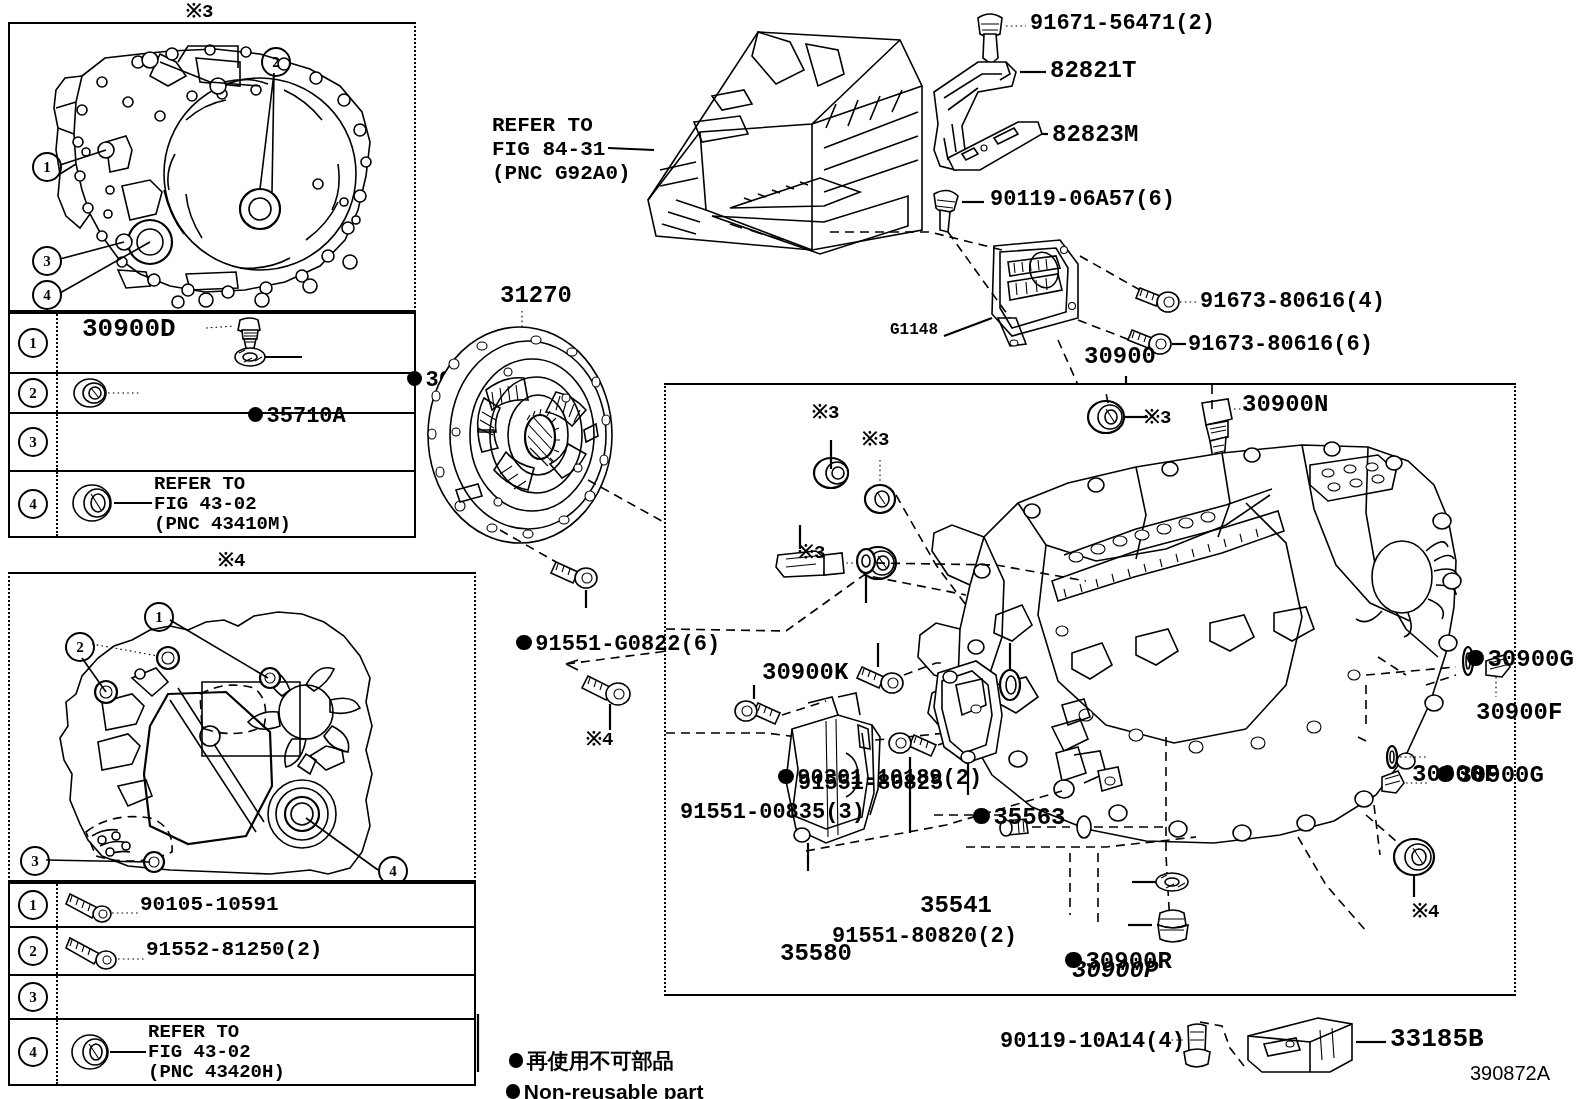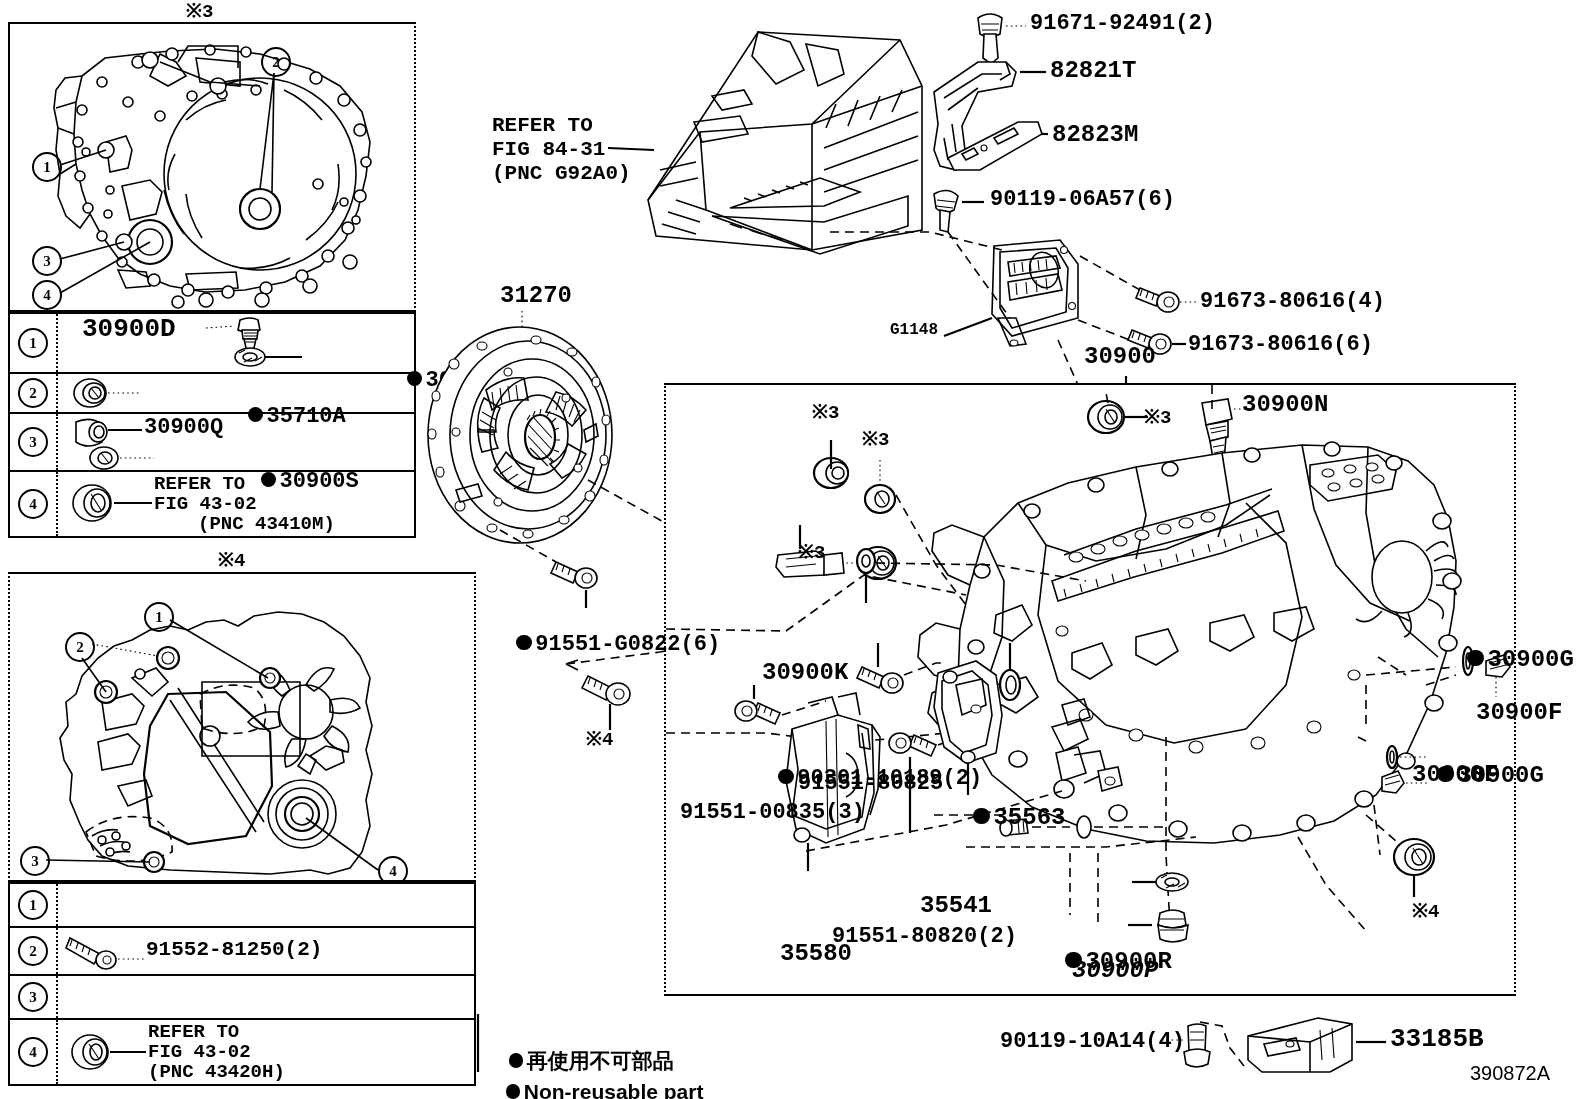--- a/index.html
+++ b/index.html
@@ -200,59 +200,39 @@
       <div class="lbl lbl-mono" style="left:84px;top:6px;font-size:22px;">
         <span class="dot"></span><span>35710A</span>
       </div>
     </div>
   </div>
 
   <div class="trow" style="height:58px;">
     <div class="tnum">
       <div class="circ">3</div>
     </div>
-    <div class="tbody">
-      <svg width="358" height="56">
-        <g>
-          <path class="ln s1 fillw" d="M18 8 q14 -6 26 2 l0 18 q-14 8 -26 0 Z"></path>
-          <ellipse class="ln s1 fillw" cx="40" cy="18" rx="9" ry="10"></ellipse>
-          <ellipse class="ln s1 nofill" cx="41" cy="18" rx="5" ry="6"></ellipse>
-        </g>
-        <path class="ln s2" d="M50 16 L84 16"></path>
-        <g>
-          <ellipse class="ln s1 fillw" cx="46" cy="44" rx="14" ry="11"></ellipse>
-          <ellipse class="ln s1 nofill" cx="47" cy="44" rx="7" ry="6"></ellipse>
-          <path class="ln sthin" d="M43 39 l8 10"></path>
-        </g>
-        <path class="ln sthin dot2" d="M62 44 L96 44"></path>
-      </svg>
-      <div class="lbl lbl-mono" style="left:86px;top:2px;font-size:22px;">30900Q</div>
-      <div class="lbl lbl-mono" style="left:97px;top:31px;font-size:22px;">
-        <span class="dot"></span><span>30900S</span>
-      </div>
-    </div>
   </div>
 
   <div class="trow" style="height:64px;">
     <div class="tnum">
       <div class="circ">4</div>
     </div>
     <div class="tbody">
       <svg width="358" height="62">
         <g>
           <ellipse class="ln s1 fillw" cx="34" cy="31" rx="19" ry="18"></ellipse>
           <ellipse class="ln s1 fillw" cx="39" cy="31" rx="13" ry="14"></ellipse>
           <ellipse class="ln s1 nofill" cx="40" cy="31" rx="7" ry="9"></ellipse>
           <path class="ln sthin" d="M33 22 l10 16"></path>
         </g>
         <path class="ln s2" d="M56 31 L94 31"></path>
       </svg>
       <div class="lbl lbl-mono" style="left:96px;top:2px;font-size:19px;">REFER TO</div>
       <div class="lbl lbl-mono" style="left:96px;top:22px;font-size:19px;">FIG 43-02</div>
-      <div class="lbl lbl-mono" style="left:96px;top:42px;font-size:19px;margin-left:44px;">(PNC 43410M)</div>
+      <div class="lbl lbl-mono" style="left:96px;top:42px;font-size:19px;">(PNC 43410M)</div>
     </div>
   </div>
 </div>
 
 <div class="lbl lbl-mono" style="left:218px;top:551px;font-size:19px;">※4</div>
 
 <div class="panel dotall" style="left:8px;top:572px;width:468px;height:310px;">
   <svg width="468" height="310" viewBox="0 0 468 310">
     <path class="ln s1 nofill" d="M72 102 L66 120 L56 128 L58 152 L50 164 L54 186 L62 200
       L60 226 L70 250 L78 266 L92 282 L118 292 L160 296 L210 298 L260 300 L300 296
@@ -335,20 +315,32 @@
     <path class="ln s1" d="M36 286 L140 288"></path>
     <path class="ln s1" d="M368 296 L296 244"></path>
   </svg>
 </div>
 
 <div class="tbl" style="left:8px;top:882px;width:468px;height:204px;">
 
   <div class="trow" style="height:44px;">
     <div class="tnum">
       <div class="circ">1</div>
+    </div>
+    <div class="tbody">
+      <svg width="418" height="42">
+        <g>
+          <path class="ln s1 fillw" d="M12 10 L40 24 L34 34 L8 20 Z"></path>
+          <path class="ln sthin" d="M14 12 L12 18 M20 15 L18 21 M26 18 L24 24 M32 21 L30 27"></path>
+          <ellipse class="ln s1 fillw" cx="44" cy="30" rx="9" ry="8"></ellipse>
+          <ellipse class="ln sthin nofill" cx="45" cy="30" rx="4" ry="4"></ellipse>
+        </g>
+        <path class="ln sthin dot2" d="M54 29 L80 29"></path>
+      </svg>
+      <div class="lbl lbl-mono" style="left:82px;top:9px;font-size:21px;">90105-10591</div>
     </div>
   </div>
 
   <div class="trow" style="height:48px;">
     <div class="tnum">
       <div class="circ">2</div>
     </div>
     <div class="tbody">
       <svg width="418" height="46">
         <g>
@@ -856,21 +848,21 @@
     </g>
     <path class="ln s2" d="M748 490 L748 512"></path>
     <path class="ln s1 dash" d="M700 430 L730 456"></path>
   </svg>
 </div>
 
 <div class="lbl lbl-mono" style="left:492px;top:114px;font-size:21px;">REFER TO</div>
 <div class="lbl lbl-mono" style="left:492px;top:138px;font-size:21px;">FIG 84-31</div>
 <div class="lbl lbl-mono" style="left:492px;top:162px;font-size:21px;">(PNC G92A0)</div>
 
-<div class="lbl lbl-mono" style="left:1030px;top:12px;font-size:22px;">91671-92491(2)</div>
+<div class="lbl lbl-mono" style="left:1030px;top:12px;font-size:22px;">91671-56471(2)</div>
 <div class="lbl lbl-mono" style="left:1050px;top:58px;font-size:24px;">82821T</div>
 <div class="lbl lbl-mono" style="left:1052px;top:122px;font-size:24px;">82823M</div>
 <div class="lbl lbl-mono" style="left:990px;top:188px;font-size:22px;">90119-06A57(6)</div>
 <div class="lbl lbl-mono" style="left:1200px;top:290px;font-size:22px;">91673-80616(4)</div>
 <div class="lbl lbl-mono" style="left:1188px;top:333px;font-size:22px;">91673-80616(6)</div>
 <div class="lbl lbl-mono" style="left:890px;top:322px;font-size:16px;">G1148</div>
 <div class="lbl lbl-mono" style="left:1084px;top:344px;font-size:24px;">30900</div>
 <div class="lbl lbl-mono" style="left:1242px;top:392px;font-size:24px;">30900N</div>
 
 <div class="lbl lbl-mono" style="left:500px;top:283px;font-size:24px;">31270</div>

